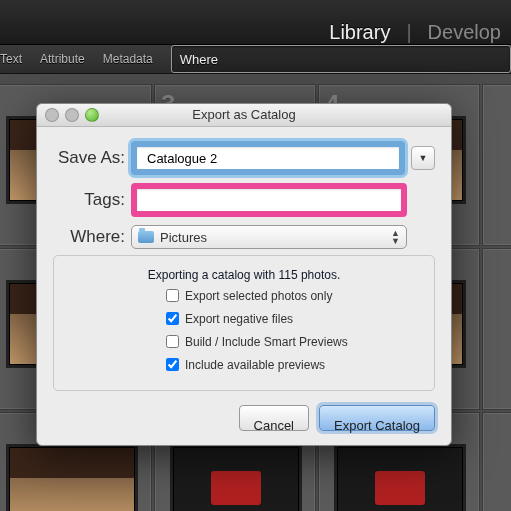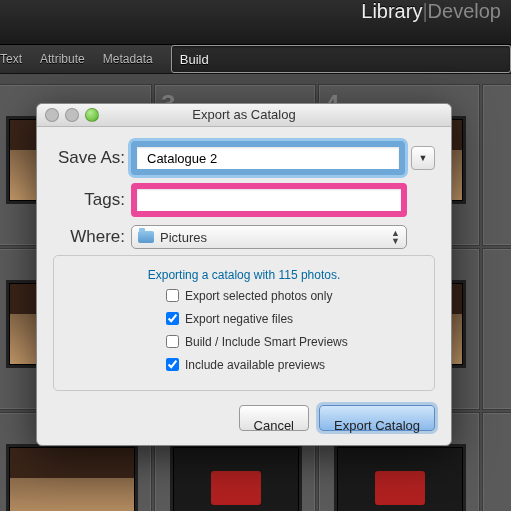--- a/index.html
+++ b/index.html
@@ -1,16 +1,16 @@
 <!DOCTYPE html>
 <html><head>
 <meta charset="utf-8">
 <style>
 html,body{margin:0;padding:0;width:511px;height:511px;overflow:hidden;font-family:"Lucida Grande","Helvetica Neue",Arial,sans-serif;font-size:12px;background:#2a2a2a}
-.topbar{height:44px;background:linear-gradient(#2e2e2e,#1a1a1a);border-bottom:1px solid #000;display:flex;align-items:flex-start;justify-content:flex-end;padding-right:10px;}
+.topbar{height:44px;background:linear-gradient(#2e2e2e,#1a1a1a);border-bottom:1px solid #000;display:flex;align-items:flex-end;justify-content:flex-end;padding-right:10px;gap:16px}
 .top-link{color:#eee;font-size:20px;text-shadow:0 -1px 0 #000}
 .top-sep{color:#666;font-size:20px}
 .module{color:#888;font-size:20px}
 .filterbar{height:28px;background:linear-gradient(#3a3a3a,#2c2c2c);border-bottom:1px solid #111;display:flex;align-items:center;justify-content:center;gap:18px}
 .ftab{color:#bbb;font-size:12px;text-shadow:0 1px 0 #000;cursor:pointer}
 .ftab.sel{color:#eee;background:rgba(0,0,0,.25);padding:2px 8px;border-radius:3px;box-shadow:inset 0 1px 2px rgba(0,0,0,.6)}
 .grid{position:relative;height:439px;background:#4c4c4c;overflow:hidden}
 .cell{position:absolute;width:160px;height:160px;background:#5a5a5a;border:1px solid #3a3a3a;box-shadow:inset 0 0 0 1px #6a6a6a}
 .badge{position:absolute;top:4px;left:6px;font-size:26px;font-weight:bold;color:#888;text-shadow:0 1px 0 #444}
 .thumb{position:absolute;top:34px;left:18px;width:124px;height:80px;border:1px solid #000;box-shadow:0 0 0 3px #222}
@@ -26,41 +26,41 @@
 .row{display:flex;align-items:center;margin-bottom:8px}
 .lbl{width:72px;text-align:right;padding-right:6px;color:#333;font-size:17px}
 .txt{flex:1;height:22px;border:6px solid #ec4899;border-radius:4px;box-shadow:inset 0 1px 2px rgba(0,0,0,.12);padding:0 10px;font-size:13px;background:#fff}
 .txt.focus{outline:none;box-shadow:0 0 0 3px #9ac7ec,inset 0 1px 2px rgba(0,0,0,.12);border-color:#6ea8d8}
 .drop{width:22px;height:22px;margin-left:6px;border:1px solid #aaa;border-radius:4px;background:linear-gradient(#fff,#e4e4e4);display:flex;align-items:center;justify-content:center;font-size:9px;color:#333}
 .sel{flex:1;height:22px;border:1px solid #999;border-radius:5px;background:linear-gradient(#fdfdfd,#e6e6e6);display:flex;align-items:center;padding:0 6px;font-size:13px;color:#333;position:relative}
 .sel .arr{position:absolute;right:6px;font-size:9px;line-height:8px;color:#444;text-align:center}
 .folder{width:16px;height:12px;background:linear-gradient(#8fc5ea,#5a99cf);border-radius:2px;margin-right:6px;position:relative}
 .folder::before{content:"";position:absolute;top:-3px;left:1px;width:6px;height:3px;background:#8fc5ea;border-radius:1px 1px 0 0}
 .panel{margin-top:6px;border:1px solid #c8c8c8;border-radius:5px;background:#ececec;padding:12px 14px}
-.status{text-align:center;color:#0369a1;font-size:12px;margin-bottom:2px}
+.status{text-align:center;color:#0f172a;font-size:12px;margin-bottom:2px}
 .chk{display:flex;align-items:center;margin:4px 0 4px 94px;font-size:12px;color:#333}
 .chk input{margin-right:6px}
 .btns{display:flex;justify-content:flex-end;gap:10px;margin-top:14px}
 .btn{height:22px;padding:12px 14px;border:1px solid #999;border-radius:4px;background:linear-gradient(#fff,#e2e2e2);font-size:13px;color:#222;cursor:pointer}
 .btn.primary{background:linear-gradient(#cfe5fb,#8bb9ea);border-color:#5a8bc4;box-shadow:0 0 0 3px rgba(120,170,220,.5)}
 </style>
 </head>
 <body>
 
 <div class="topbar">
   <span class="top-link">Library</span>
   <span class="top-sep">|</span>
   <span class="module">Develop</span>
 </div>
 
 <div class="filterbar">
   <span class="ftab">Text</span>
   <span class="ftab">Attribute</span>
   <span class="ftab">Metadata</span>
-  <span class="ftab sel">Build</span>
+  <span class="ftab sel">Where</span>
 </div>
 
 <div class="grid">
   <div class="cell" style="left:-10px;top:10px">
       <div class="thumb ph-room"></div>
     </div>
   <div class="cell" style="left:154px;top:10px">
       <span class="badge">3</span>
     </div>
   <div class="cell" style="left:318px;top:10px">

